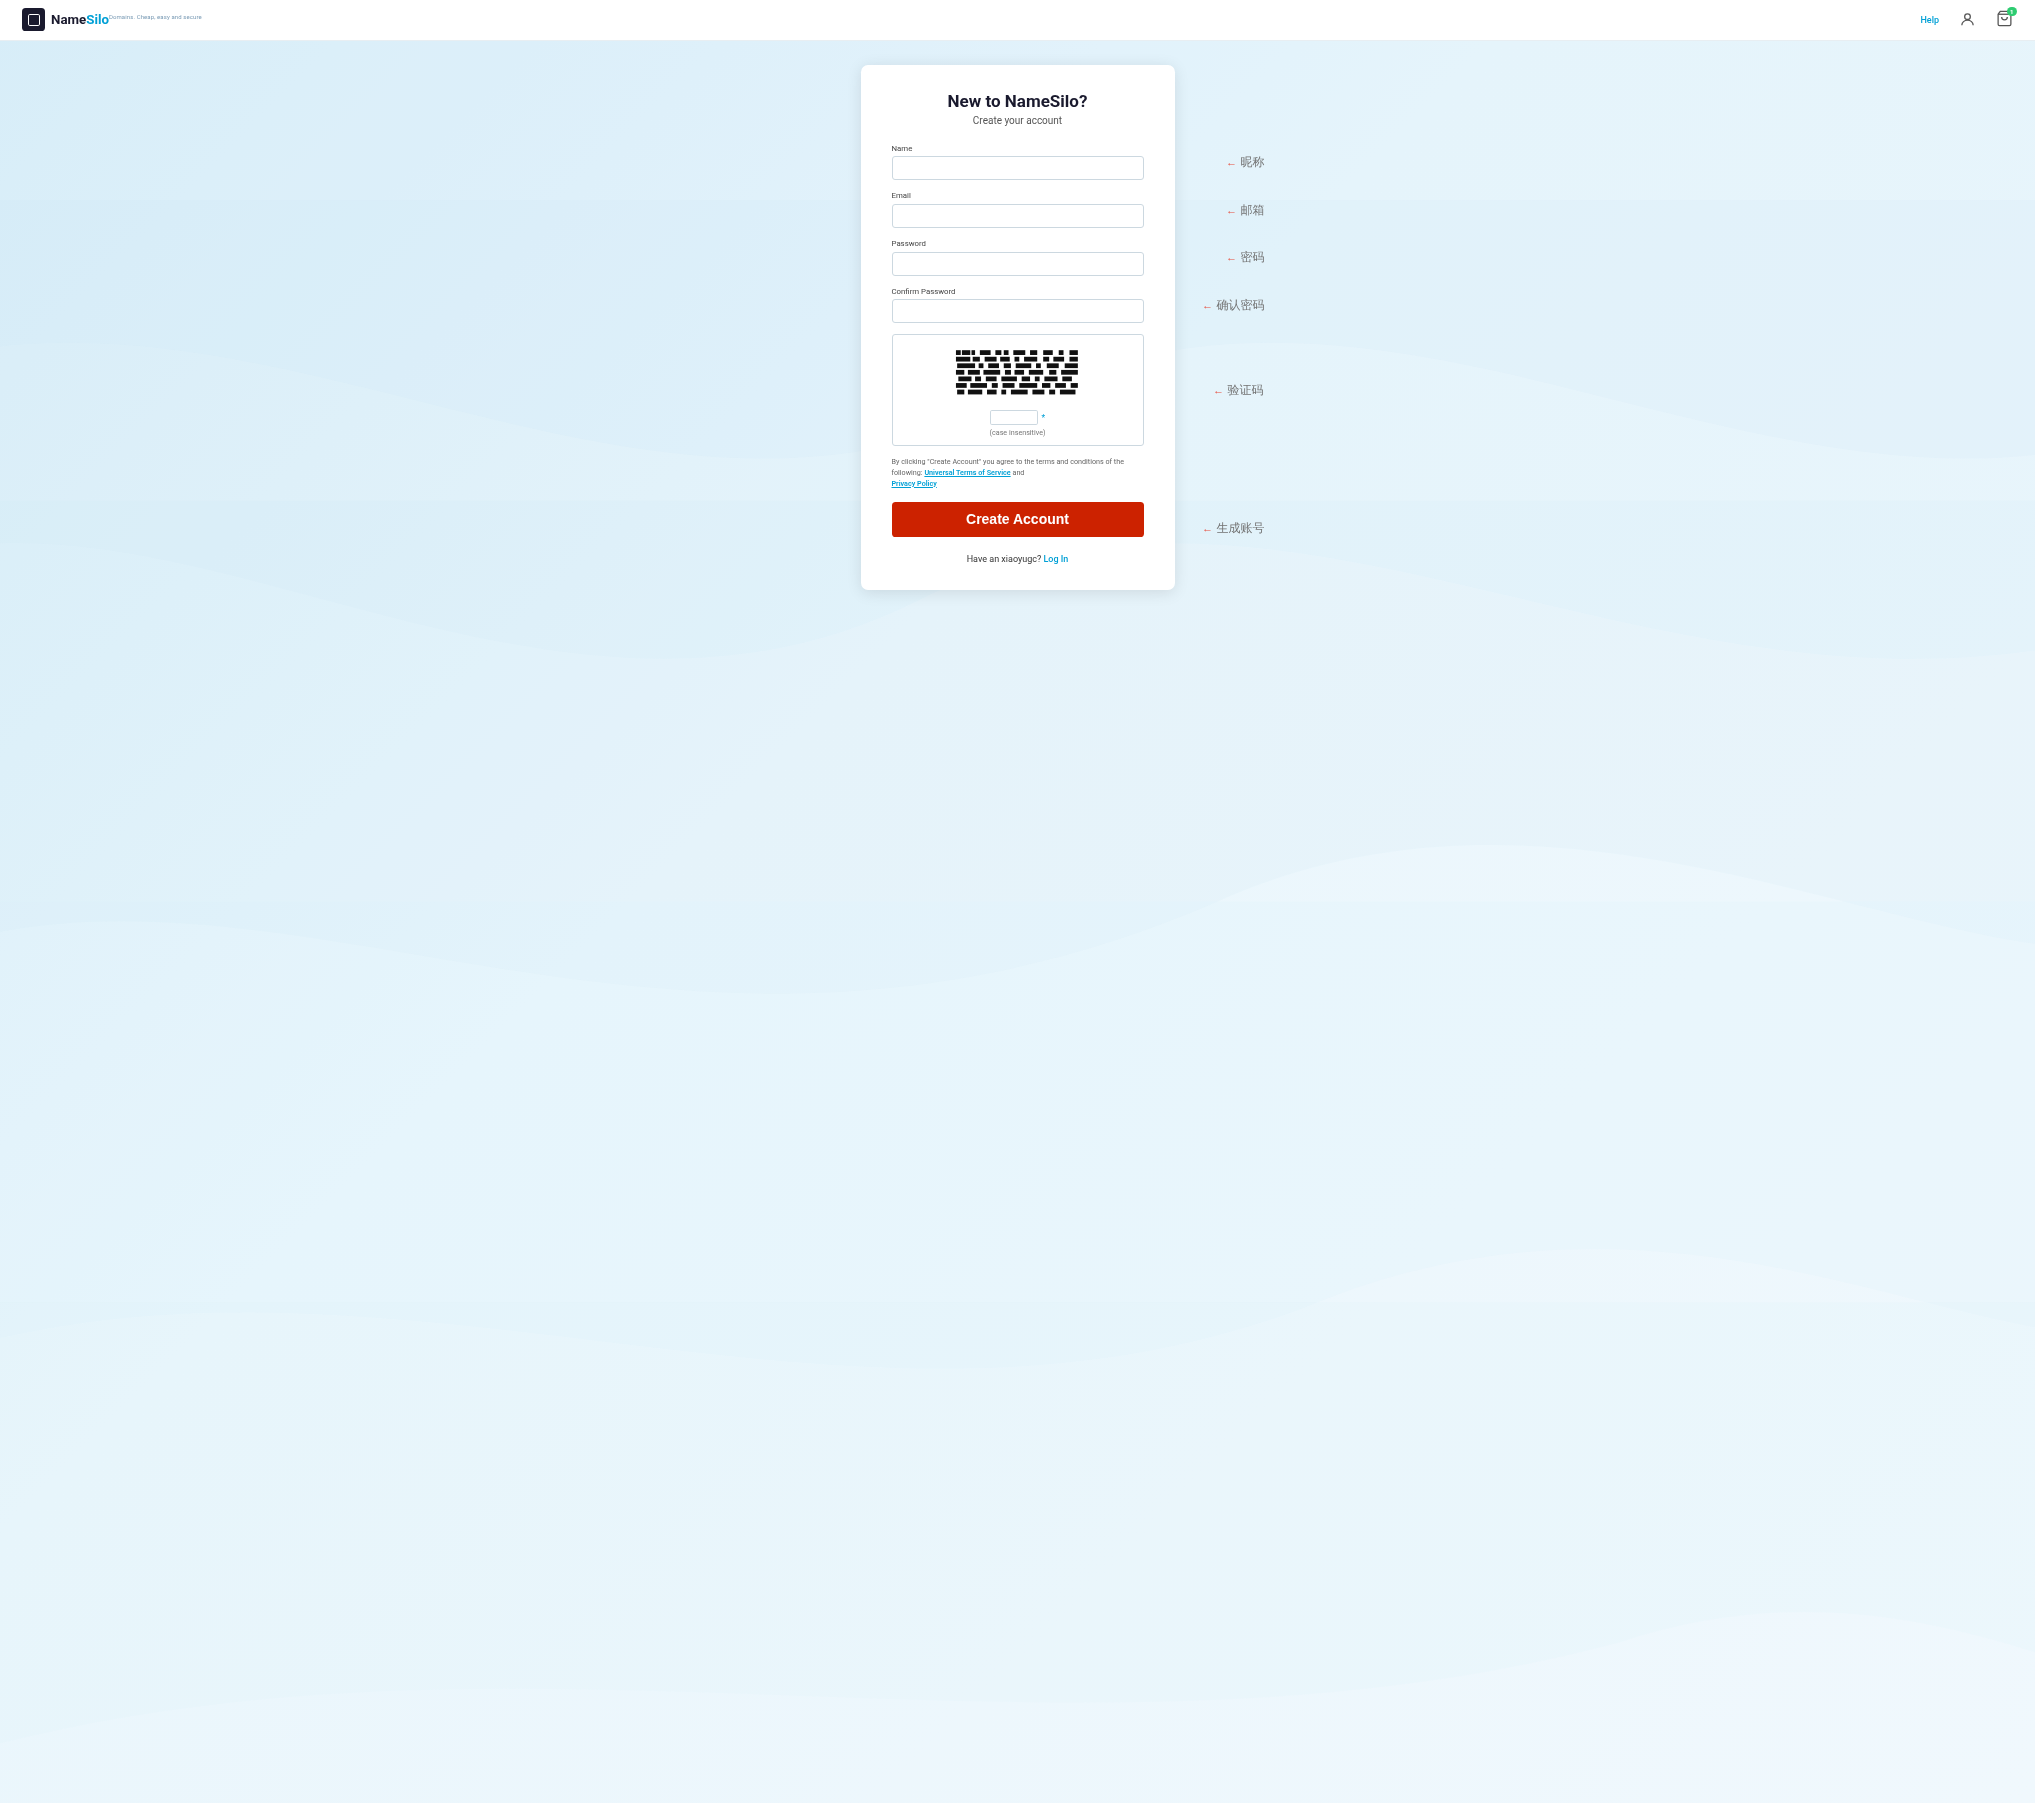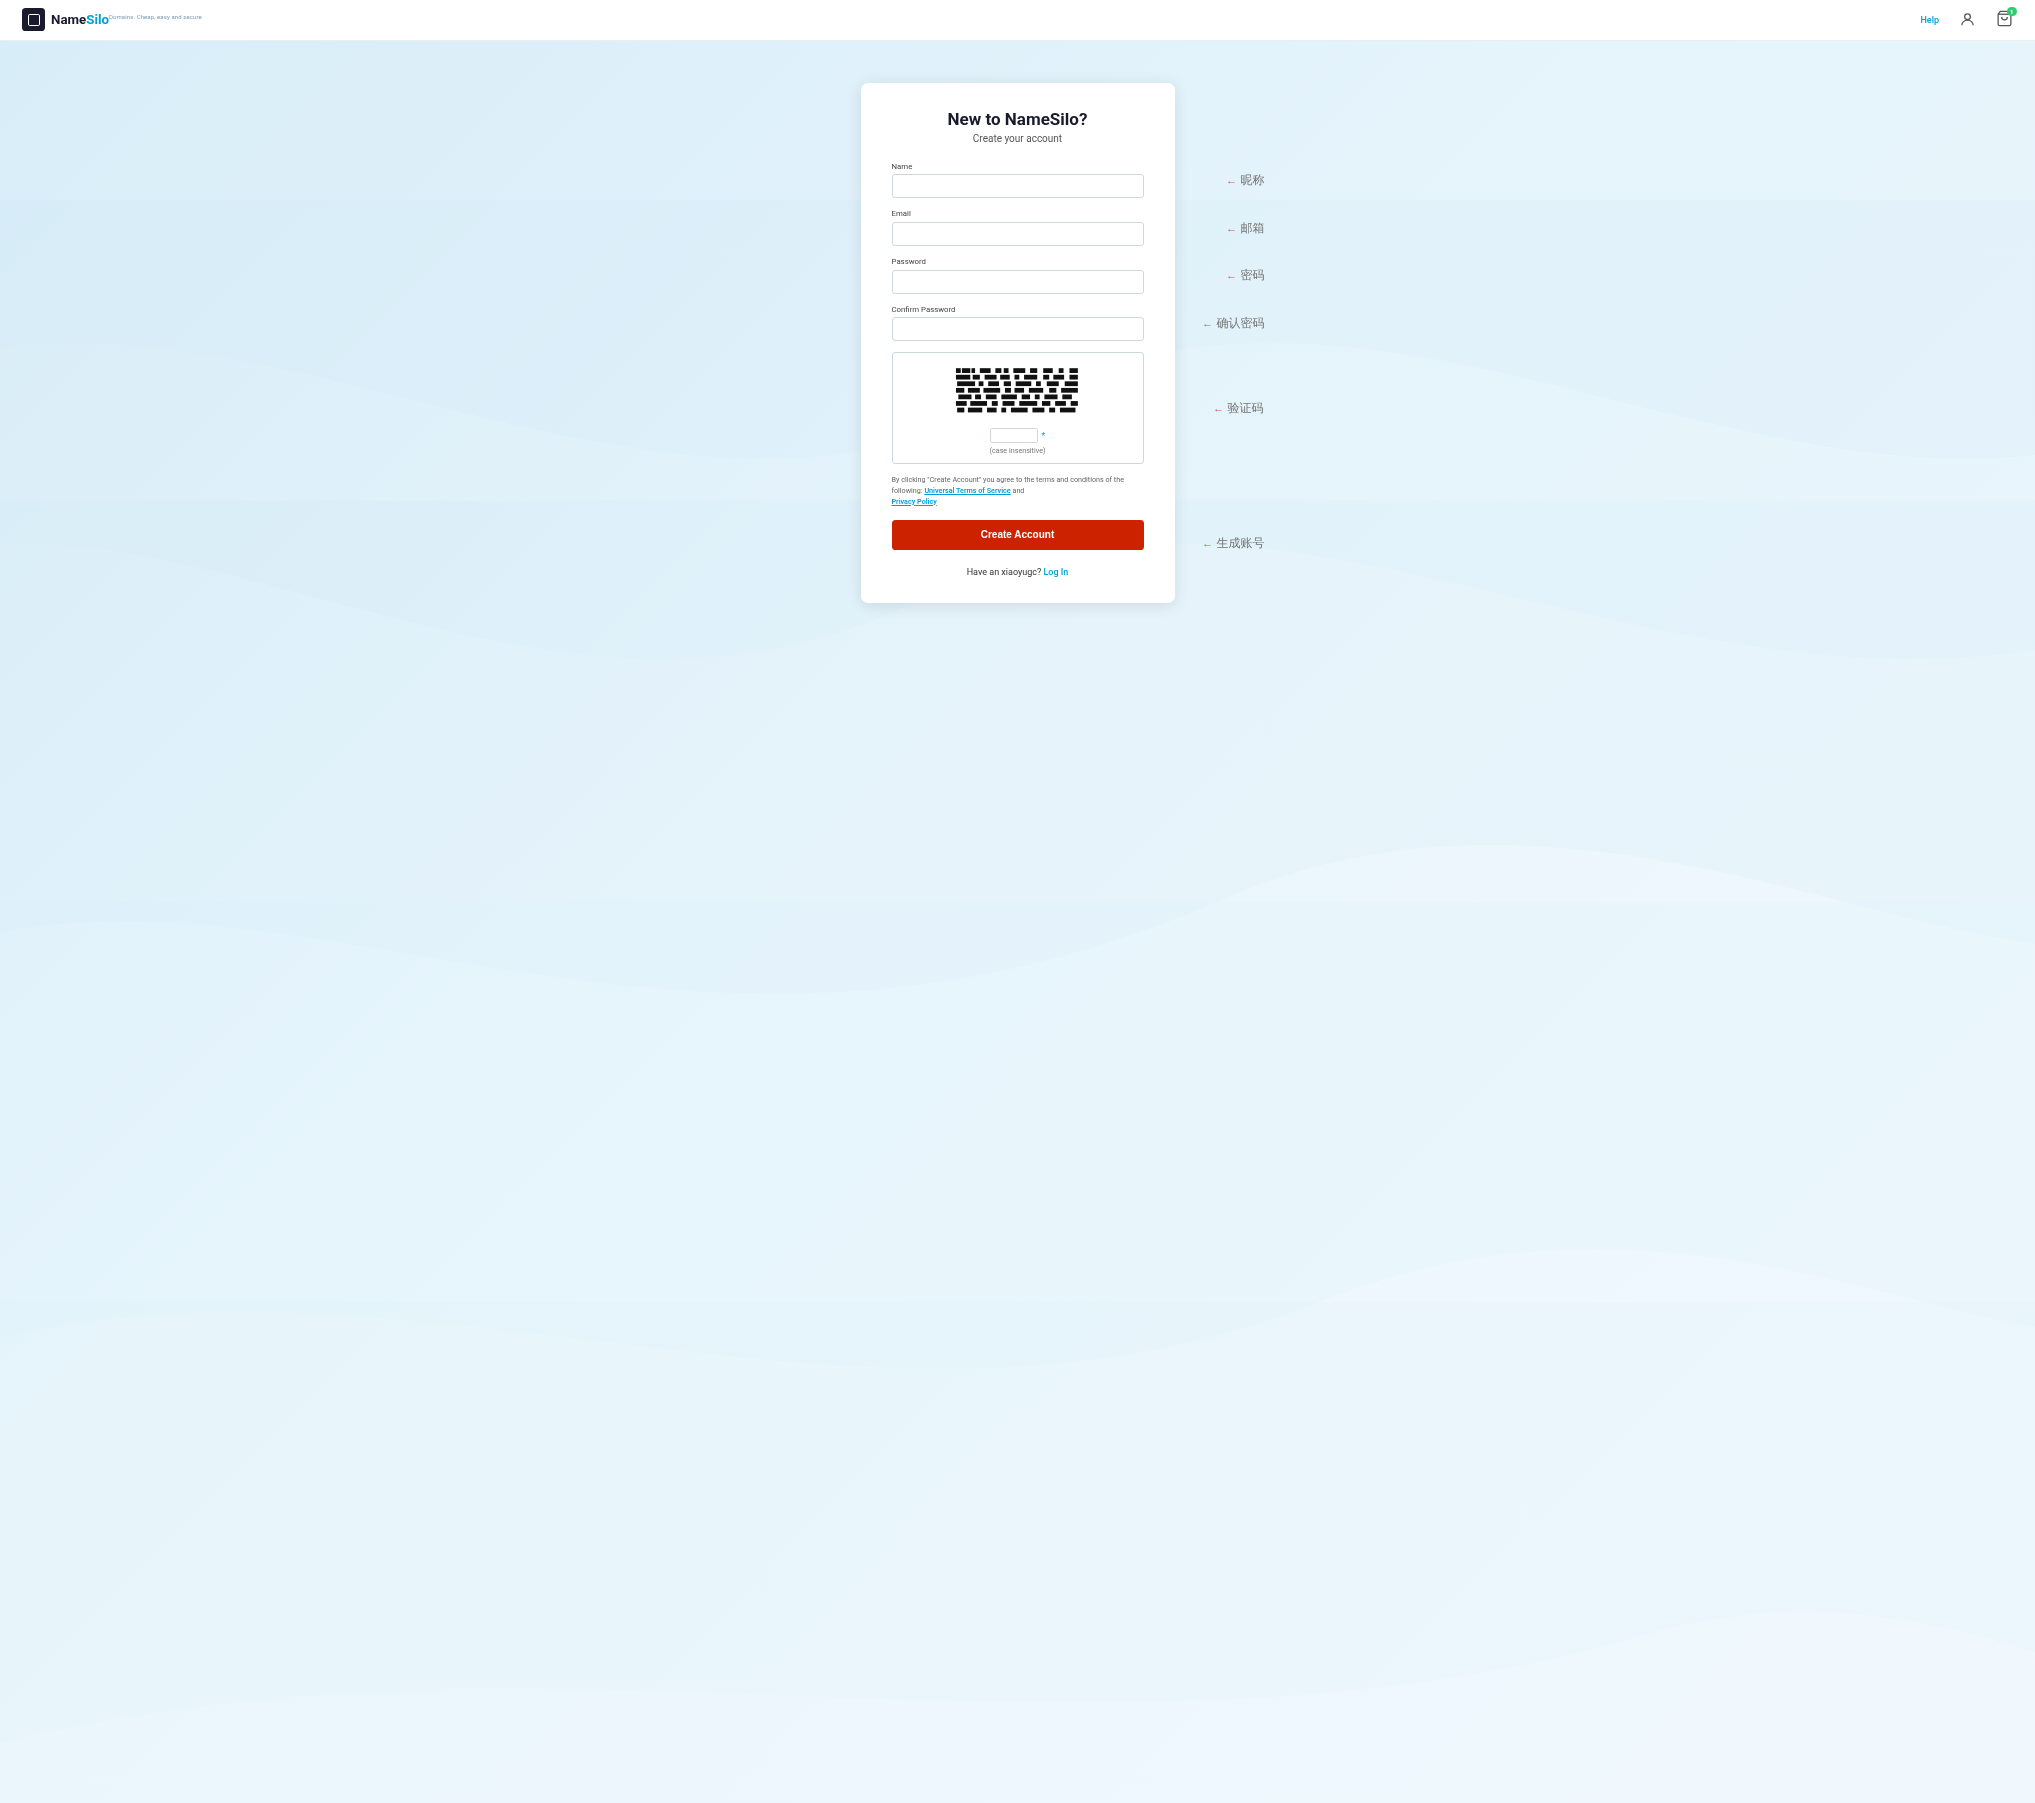--- a/index.html
+++ b/index.html
@@ -173,21 +173,20 @@
 
     
     .form-card {
       background: white;
       border-radius: 7.2px;
       box-shadow: 0 2.4px 14.5px rgba(0,0,0,0.10);
       padding: 26.5px 31px 26.5px;
       width: 100%;
       max-width: 314px;
       position: relative;
-      margin-top: 18px;
     }
     .form-title {
       font-size: 17px;
       font-weight: 700;
       color: #1a1a2e;
       text-align: center;
       margin-bottom: 3.6px;
     }
     .form-subtitle {
       font-size: 10px;
@@ -274,21 +273,21 @@
     }
 
     
     .create-btn {
       width: 100%;
       padding: 9.6px;
       background: #cc2200;
       color: white;
       border: none;
       border-radius: 3.6px;
-      font-size: 10px;
+      font-size: 14px;
       font-weight: 600;
       cursor: pointer;
       transition: background 0.2s;
       margin-bottom: 17px;
     }
 
     
     .have-account {
       text-align: center;
       font-size: 9px;

